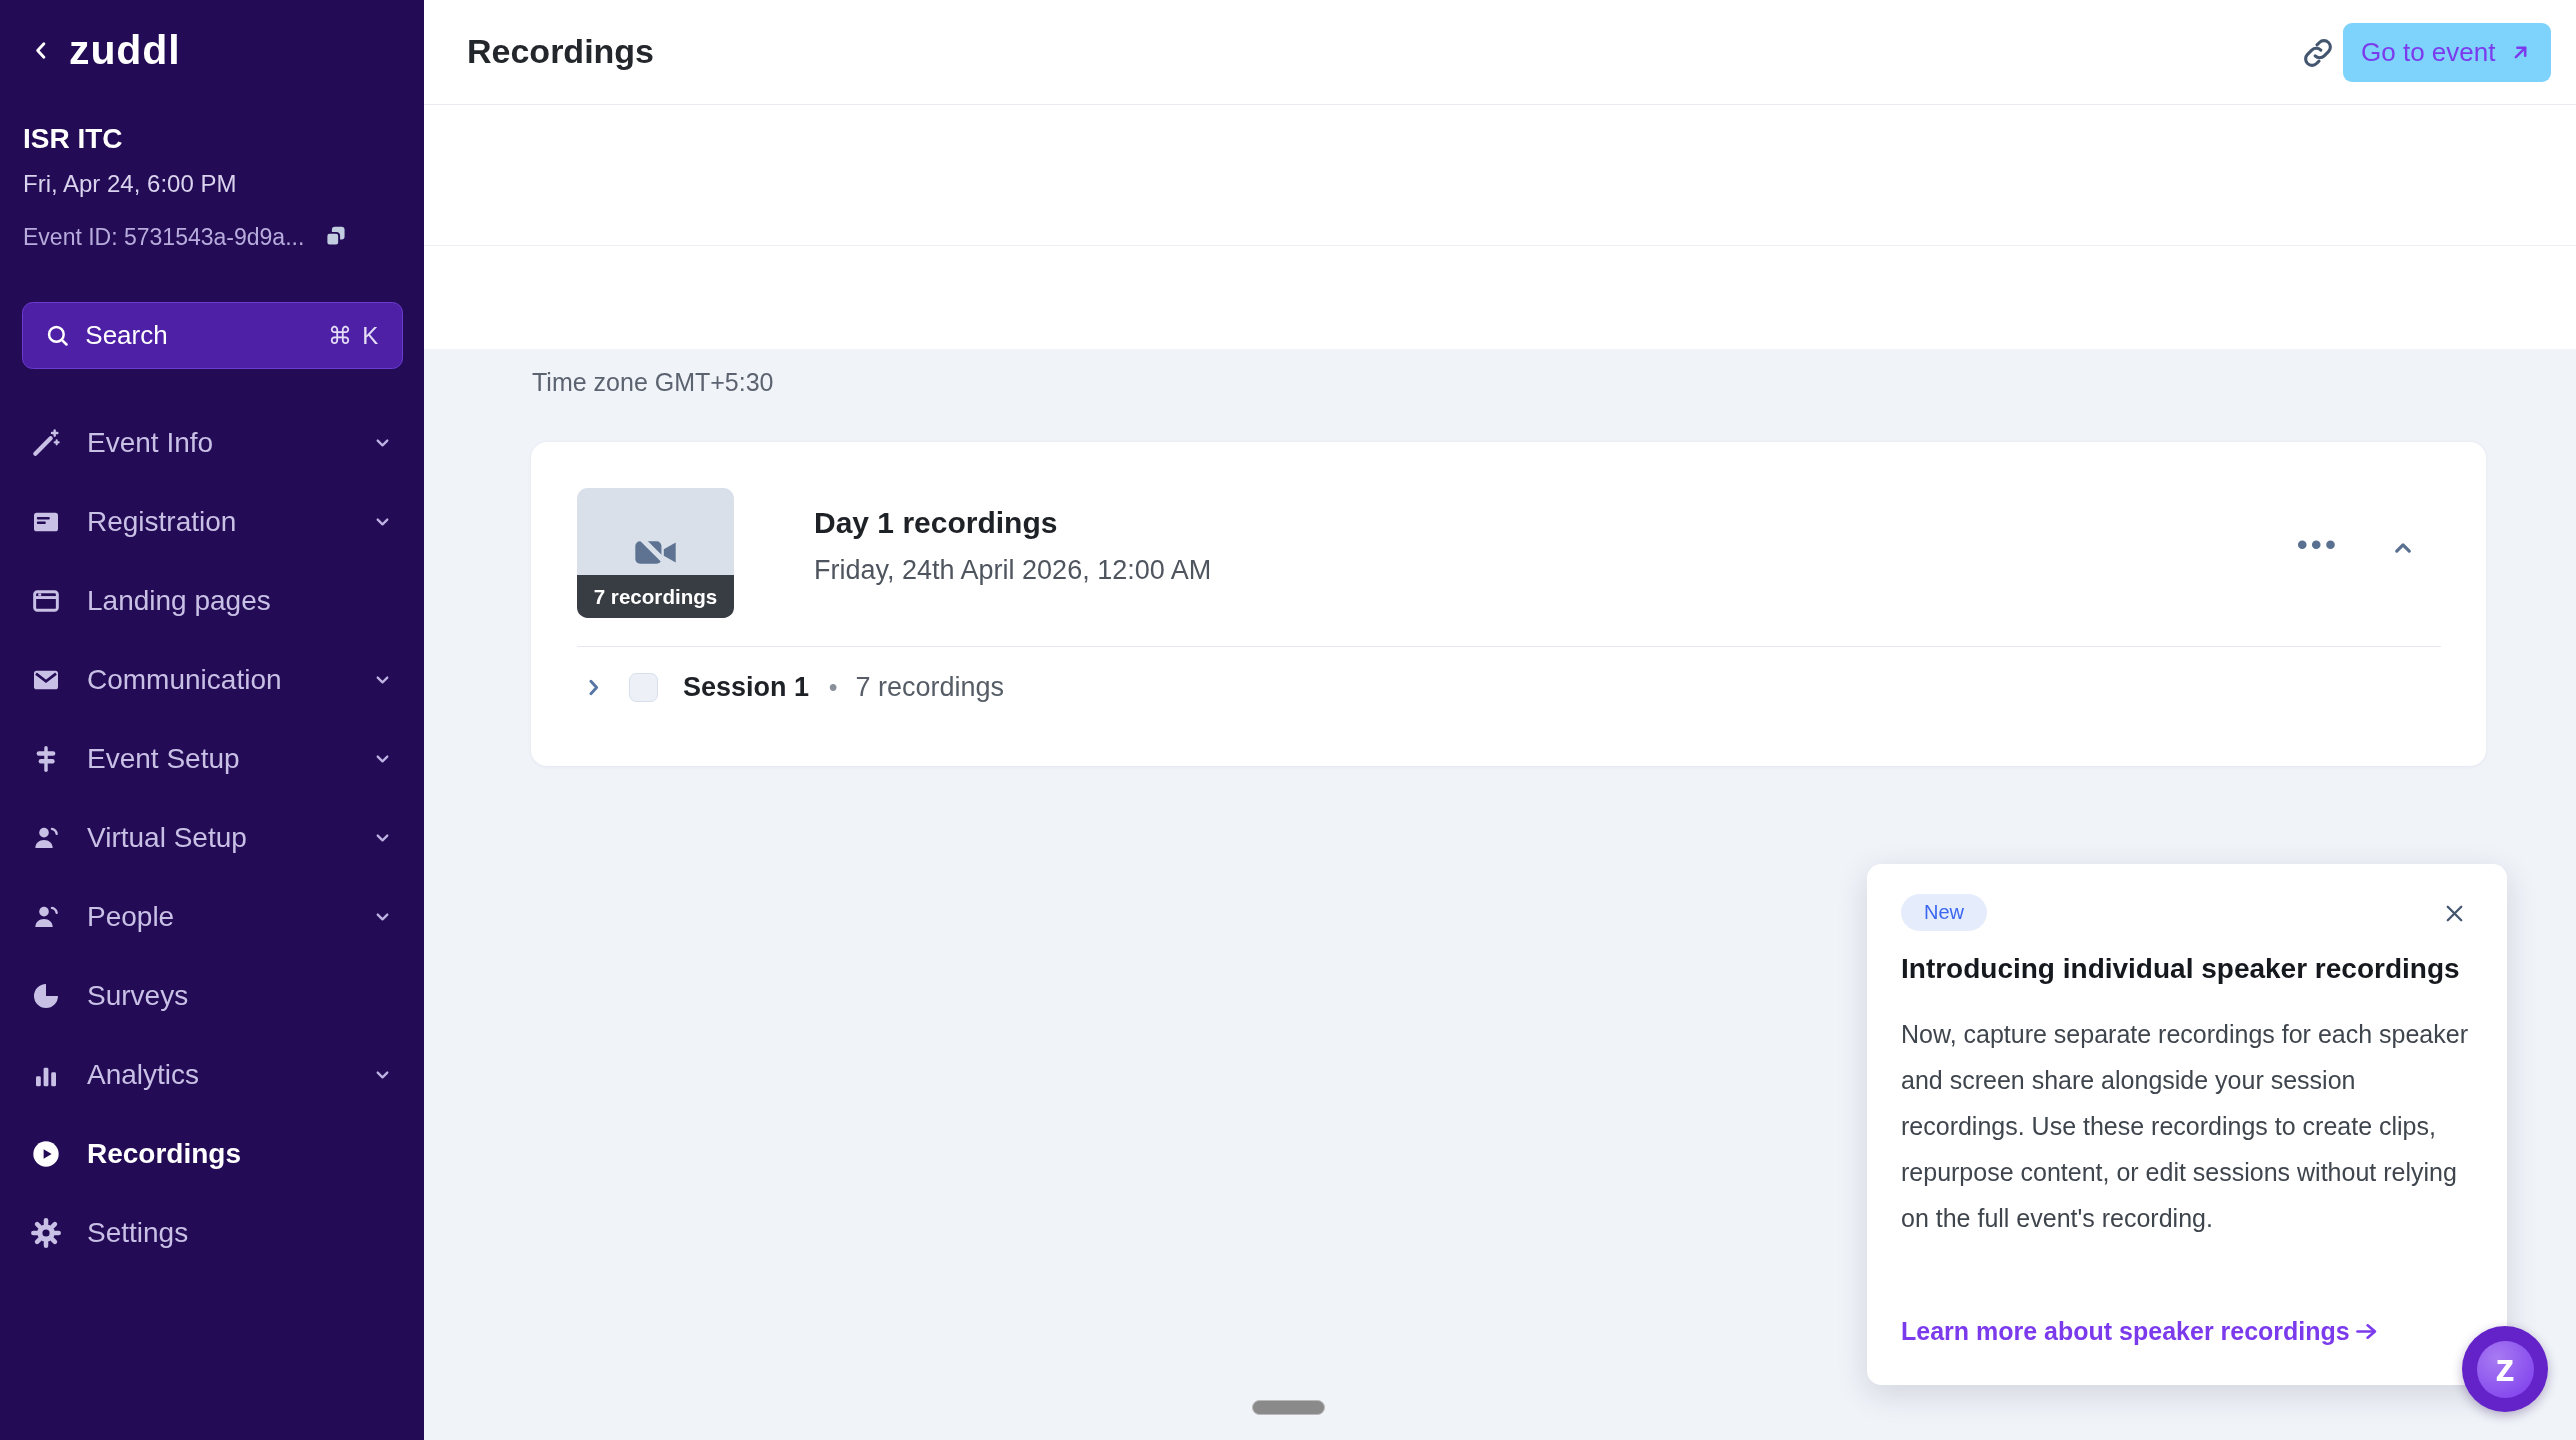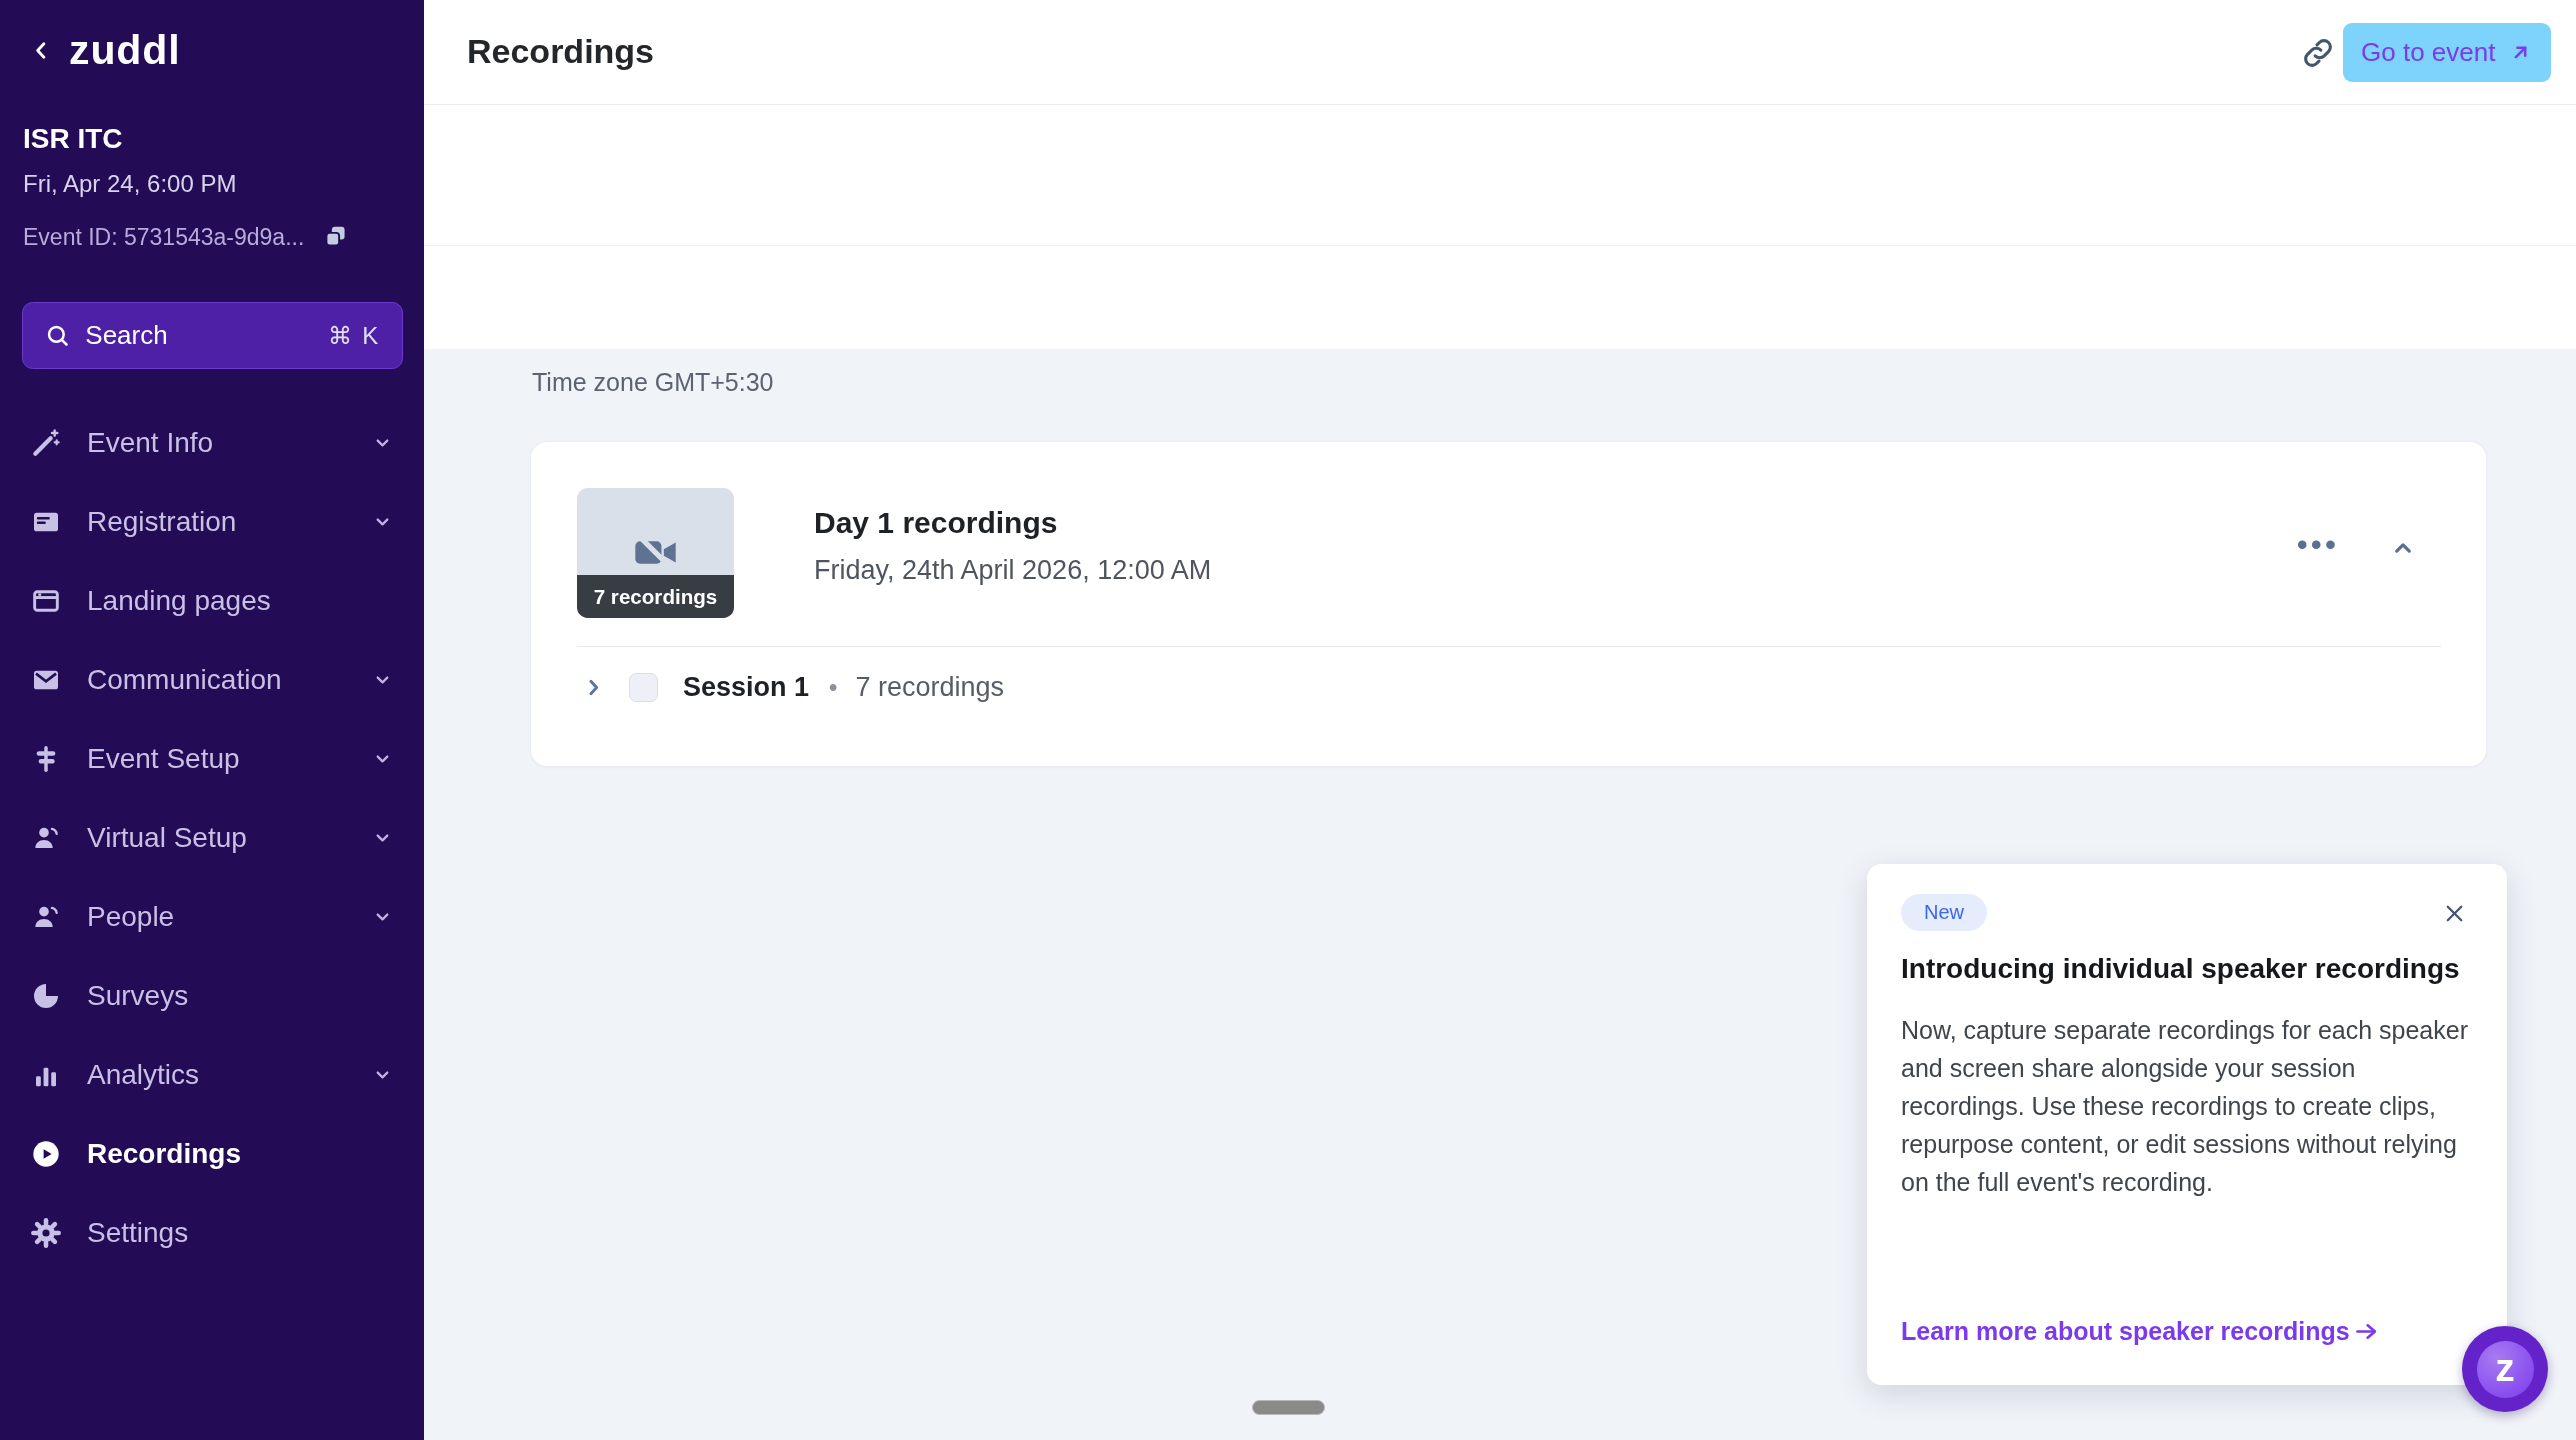--- a/index.html
+++ b/index.html
@@ -71,21 +71,21 @@
   .cb-sess { width:29px; height:29px; margin-left:23px; }
   .sess-name { font-size:27px; font-weight:700; color:#1E2126; margin-left:25px; }
   .sess-dot { font-size:25px; color:#8A9099; margin-left:19.7px; }
   .sess-count { font-size:27px; color:#565D66; margin-left:18px; }
 
   
   .popup { position:absolute; left:1443px; top:864px; width:640px; height:521px; background:#fff; border-radius:14.3px; box-shadow:0 9px 32px rgba(20,25,60,.14); z-index:5; }
   .popup-badge { position:absolute; left:34px; top:30px; background:#E5ECFB; color:#3A66F0; border-radius:894px; padding:7.2px 23px; font-size:20px; font-weight:500; }
   .popup-close { position:absolute; left:574px; top:36px; width:27px; height:27px; color:#44566F; cursor:pointer; }
   .popup-title { position:absolute; left:34px; top:89px; font-size:28px; font-weight:700; color:#15181D; }
-  .popup-body { position:absolute; left:34px; top:147px; width:578px; font-size:25px; line-height:38px; color:#3F454D; }
+  .popup-body { position:absolute; left:34px; top:147px; width:578px; font-size:25px; line-height:46px; color:#3F454D; }
   .popup-note { position:absolute; left:34px; top:358px; width:555px; font-size:25px; line-height:38px; font-weight:700; color:#15181D; }
   .popup-link { position:absolute; left:34px; top:453px; display:flex; align-items:center; gap:3px; color:#7C3AED; font-size:25px; font-weight:700; cursor:pointer; }
   .popup-link .lk-arrow { width:27px; height:27px; }
 
   
   .float-widget { position:absolute; left:2038px; top:1326px; width:86px; height:86px; border-radius:50%; background:#6323C9; display:flex; align-items:center; justify-content:center; cursor:pointer; z-index:9; box-shadow:0 3.6px 10.7px rgba(40,10,90,.3); }
   .float-inner { width:57px; height:57px; border-radius:50%; background:radial-gradient(circle at 35% 30%, #A77BF2, #7C3AED); display:flex; align-items:center; justify-content:center; color:#fff; font-size:39px; font-weight:700; line-height:1; padding-bottom:3.6px; }
 
   .drag-pill { position:absolute; left:828px; top:1400px; width:73px; height:15px; border-radius:8px; background:#8A8A8A; border:1.8px solid #B9B9B9; cursor:grab; }
 </style>

